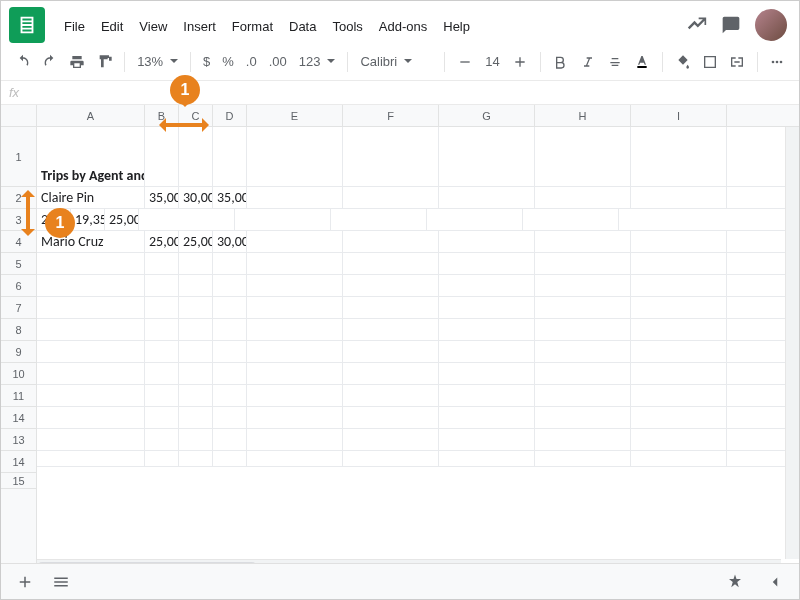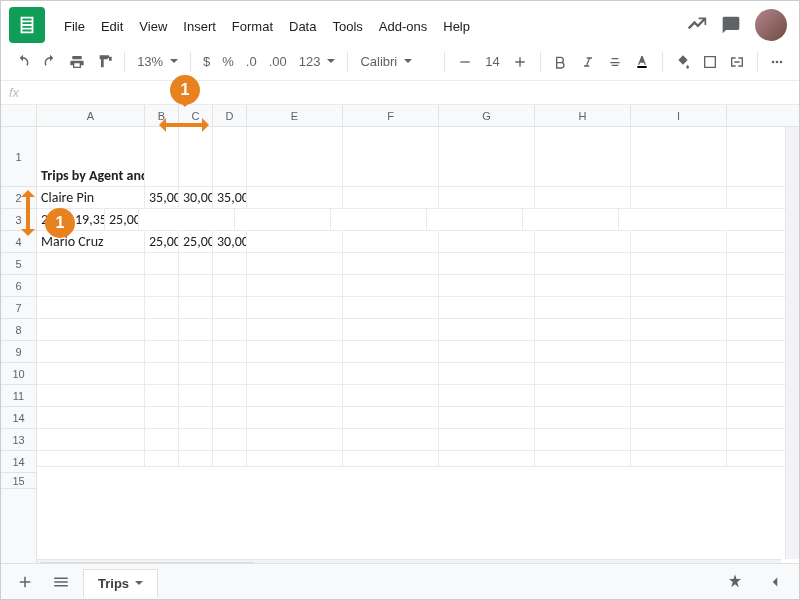--- a/index.html
+++ b/index.html
@@ -380,23 +380,20 @@
   <div class="tbtn2">
       <svg viewBox="0 0 24 24">
         <path d="M19 13h-6v6h-2v-6H5v-2h6V5h2v6h6v2z"></path>
       </svg>
     </div>
   <div class="tbtn2">
       <svg viewBox="0 0 24 24">
         <path d="M3 6h18v2H3zM3 11h18v2H3zM3 16h18v2H3z"></path>
       </svg>
     </div>
-  <div class="sheet-tab">
-      <span>Trips</span>
-    </div>
   <div class="tab-right">
     <div class="tbtn2">
         <svg viewBox="0 0 24 24">
           <path d="M12 2l2 6h6l-5 4 2 7-5-4-5 4 2-7-5-4h6z"></path>
         </svg>
       </div>
     <div class="tbtn2">
         <svg viewBox="0 0 24 24">
           <path d="M15 6l-6 6 6 6z"></path>
         </svg>

